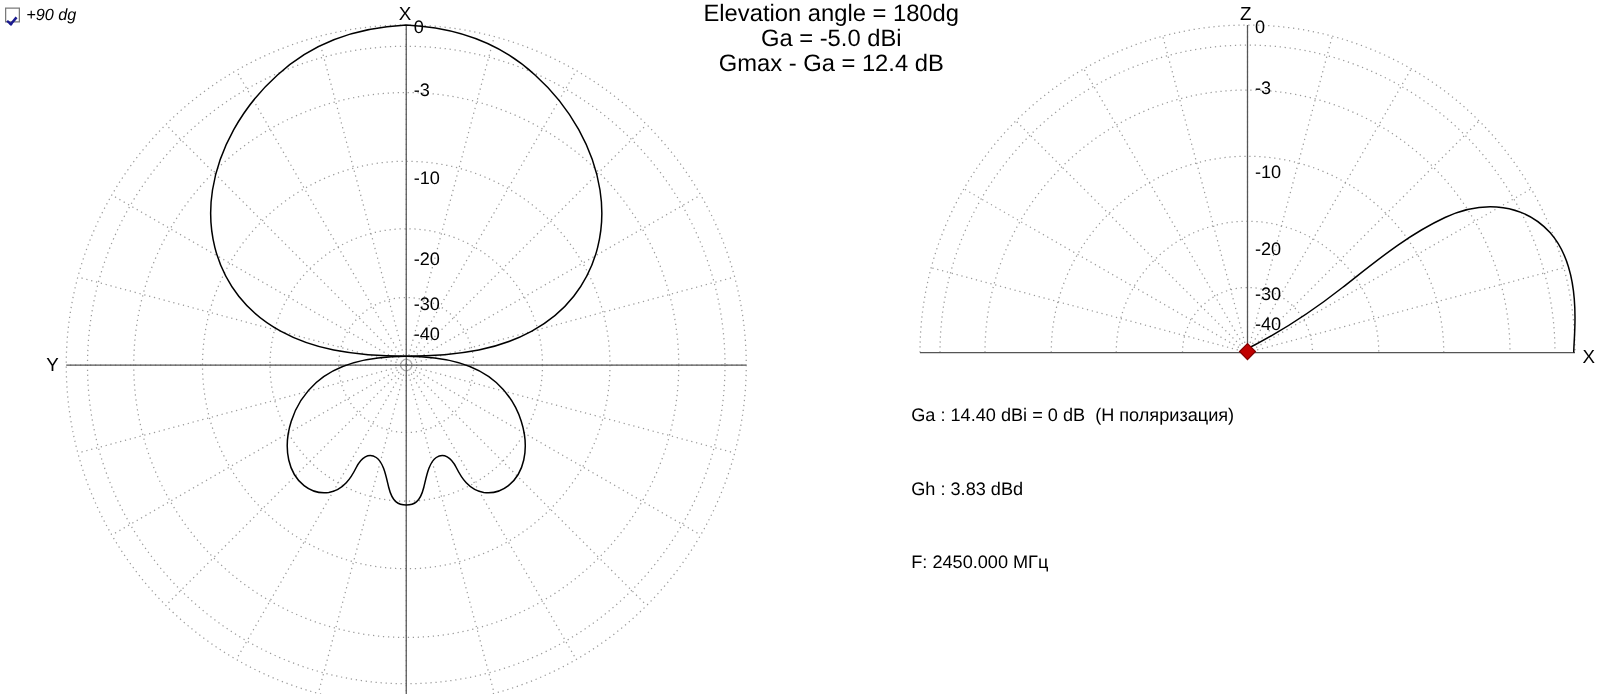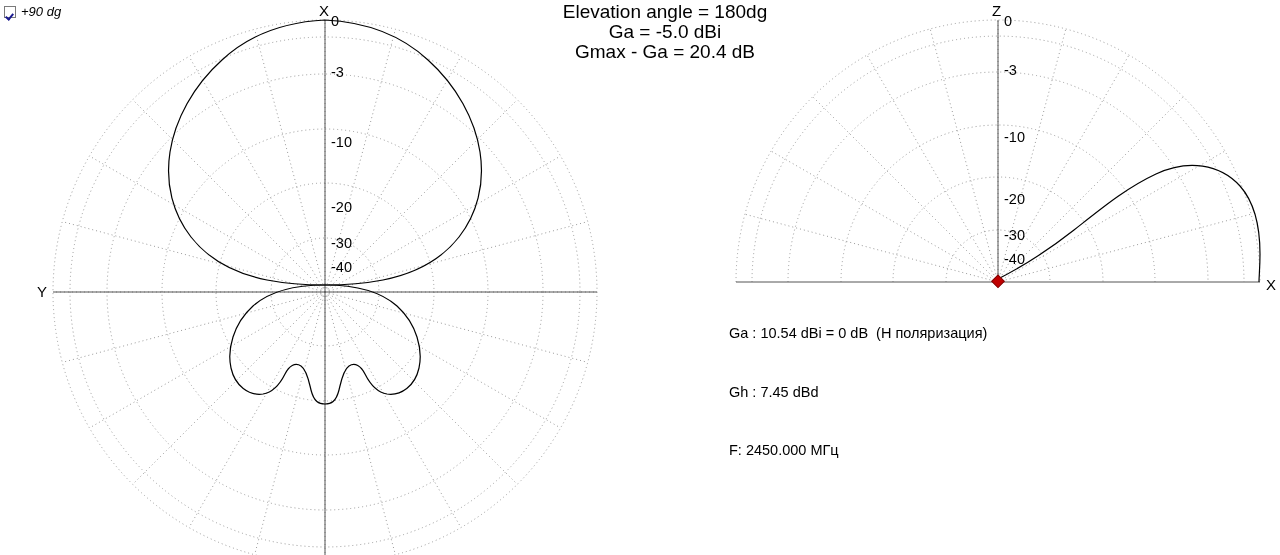--- a/index.html
+++ b/index.html
@@ -97,21 +97,21 @@
 <body>
 
 <div class="checkbox-row">
   <span class="cb"></span>
   <span>+90 dg</span>
 </div>
 
 <div class="header-text">
   <div>Elevation angle = 180dg</div>
   <div>Ga = -5.0 dBi</div>
-  <div>Gmax - Ga = 20.4 dB</div>
+  <div>Gmax - Ga = 12.4 dB</div>
 </div>
 
 <div class="polar" id="left-plot">
   <svg width="515" height="545" viewBox="0 0 515 545">
     <g transform="translate(290,282)">
 
       <circle class="grid" cx="0" cy="0" r="272"></circle>
       <circle class="grid" cx="0" cy="0" r="255"></circle>
       <circle class="grid" cx="0" cy="0" r="218"></circle>
       <circle class="grid" cx="0" cy="0" r="163"></circle>
@@ -233,19 +233,19 @@
       <text class="ring-label" x="6" y="-42">-30</text>
       <text class="ring-label" x="6" y="-18">-40</text>
 
       <text class="axis-label" x="-6" y="-266">Z</text>
       <text class="axis-label" x="268" y="8">X</text>
     </g>
   </svg>
 </div>
 
 <div class="info-block">
-  <div>Ga : 10.54 dBi = 0 dB  (H поляризация)</div>
-  <div>Gh : 7.45 dBd</div>
+  <div>Ga : 14.40 dBi = 0 dB  (H поляризация)</div>
+  <div>Gh : 3.83 dBd</div>
   <div>F: 2450.000 МГц</div>
   
   
   
 </div>
 
 </body></html>

